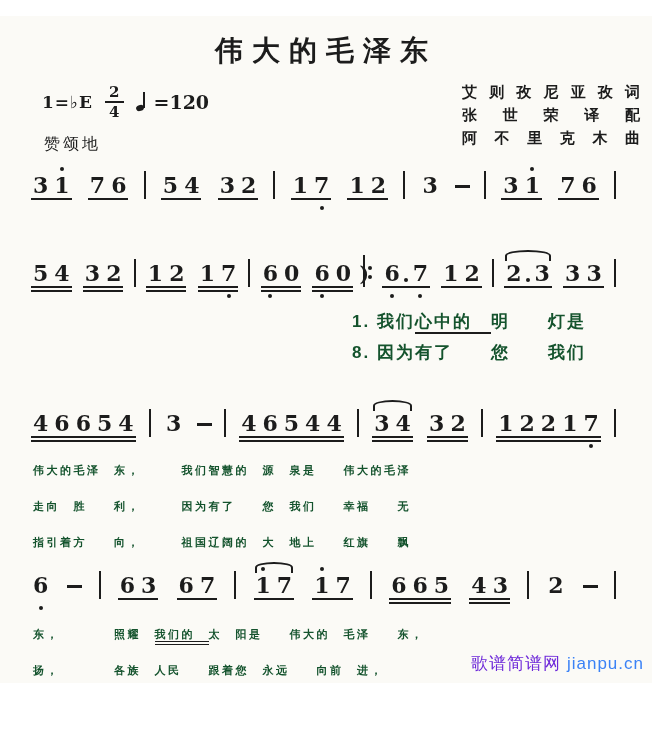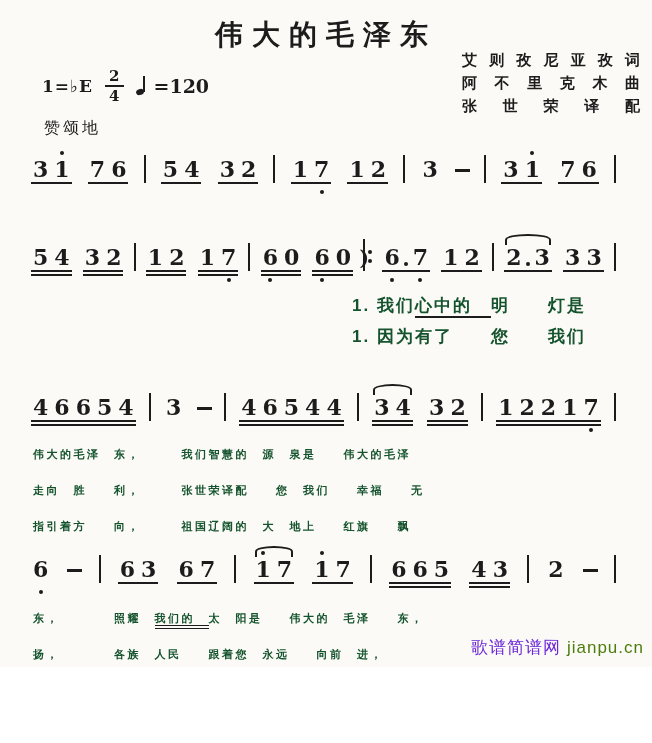--- a/index.html
+++ b/index.html
@@ -1,28 +1,29 @@
 <!DOCTYPE html>
 <html><head>
 <meta charset="utf-8">
 <style>
   html,body { margin:0; padding:0; }
   .page {
     position:relative; width:652px; height:667px;
     background:#fbfaf6; color:#1c1c1c; overflow:hidden;
     font-family:"Liberation Sans", sans-serif;
+    margin-top:16px;
   }
   
   .title {
     position:absolute; top:16px; left:0; right:0; text-align:center;
     font-size:28px; font-weight:bold; letter-spacing:9px;
     font-family:"Liberation Serif","DejaVu Serif",serif;
   }
   .credits {
-    position:absolute; top:48px; right:12px; width:178px;
+    position:absolute; top:64px; right:12px; width:178px;
     font-size:15px; font-weight:bold; line-height:23px;
     text-align:justify; text-align-last:justify;
   }
   .keyline {
     position:absolute; top:68px; left:42px; display:flex; align-items:center; gap:12px;
     font-family:"DejaVu Serif",serif; font-weight:bold;
   }
   .keysig { font-size:17px; letter-spacing:1px; }
   .frac { display:flex; flex-direction:column; align-items:center; font-size:15px; line-height:1.1; }
   .frac .fb { border-top:2px solid #1c1c1c; padding:1px 4px 0; }
@@ -63,33 +64,33 @@
   #lyrics-block1 { top:436px; left:33px; }
   #lyrics-block2 { top:600px; left:33px; }
   .lline { white-space:pre; font-weight:bold; color:#14532d; }
   #lyrics-pickup .lline { font-size:17px; line-height:31px; letter-spacing:2px; }
   #lyrics-block1 .lline, #lyrics-block2 .lline { font-size:11px; line-height:36px; letter-spacing:2.5px; }
   .useg-s { border-bottom:2px solid #1c1c1c; padding-bottom:1px; }
   .useg-d { border-bottom:4px double #1c1c1c; padding-bottom:1px; }
   
   .watermark { position:absolute; right:8px; bottom:8px; font-size:17px; letter-spacing:1px; }
   .wm-site { color:#6d28d9; }
-  .wm-url { color:#4d7c0f; margin-left:6px; }
+  .wm-url { color:#3b82f6; margin-left:6px; }
 </style>
 </head>
 <body>
 
 <div class="page">
 
   <div class="title">伟大的毛泽东</div>
 
   <div class="credits">
     <div>艾则孜尼亚孜词</div>
+    <div>张世荣译配</div>
     <div>阿不里克木曲</div>
-    <div>张世荣译配</div>
   </div>
 
   <div class="keyline">
     <span class="keysig">1=♭E</span>
     <span class="frac">
       <span class="ft">2</span>
       <span class="fb">4</span>
     </span>
     <span class="tempo">
       <span class="qnote">
@@ -319,25 +320,25 @@
       <i class="bar"></i>
       <span class="grp">
         <span class="note">2</span>
       </span>
       <i class="dash"></i>
       <i class="bar"></i>
     </div>
 
   <div class="lyrics" id="lyrics-pickup">
       <div class="lline"><span>1. 我们</span><span class="useg-s">心中的　</span><span>明　　灯是</span></div>
-      <div class="lline"><span>1. 因为有了　　您　　我们</span></div>
+      <div class="lline"><span>8. 因为有了　　您　　我们</span></div>
     </div>
   <div class="lyrics" id="lyrics-block1">
       <div class="lline"><span>伟大的毛泽　东，　　　我们智慧的　源　泉是　　伟大的毛泽</span></div>
-      <div class="lline"><span>走向　胜　　利，　　　张世荣译配　　您　我们　　幸福　　无</span></div>
+      <div class="lline"><span>走向　胜　　利，　　　因为有了　　您　我们　　幸福　　无</span></div>
       <div class="lline"><span>指引着方　　向，　　　祖国辽阔的　大　地上　　红旗　　飘</span></div>
     </div>
   <div class="lyrics" id="lyrics-block2">
       <div class="lline"><span>东，　　　　照耀　</span><span class="useg-d">我们的　</span><span>太　阳是　　伟大的　毛泽　　东，</span></div>
       <div class="lline"><span>扬，　　　　各族　人民　　跟着您　永远　　向前　进，</span></div>
     </div>
 
   <div class="watermark">
     <span class="wm-site">歌谱简谱网</span><span class="wm-url">jianpu.cn</span>
   </div>

